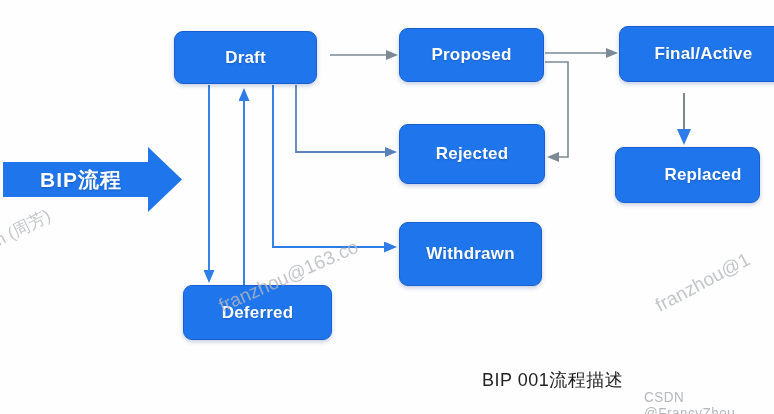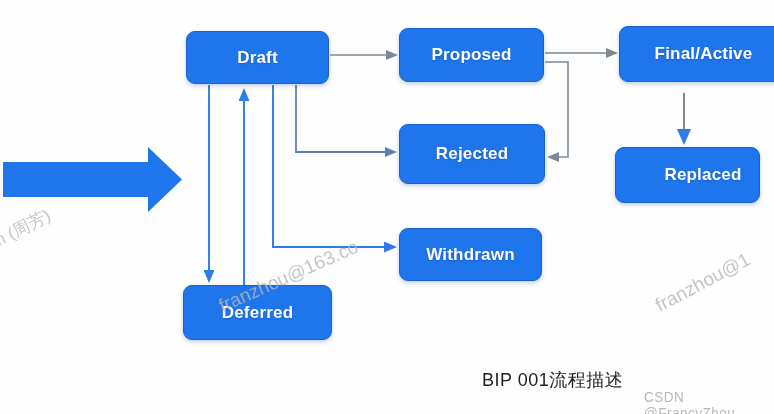--- a/index.html
+++ b/index.html
@@ -20,26 +20,26 @@
     border:1px solid var(--node-edge);
     border-radius:9px;
     box-shadow:0 2px 4px rgba(20,60,140,.25);
     display:flex;align-items:center;justify-content:center;
     color:var(--node-text);
     font-size:17px;font-weight:700;
     letter-spacing:.2px;
     text-shadow:0 1px 2px rgba(0,0,0,.18);
     box-sizing:border-box;
   }
-  .n-draft{left:186px;top:31px;width:143px;height:53px;}
+  .n-draft{left:174px;top:31px;width:143px;height:53px;}
   .n-proposed{left:399px;top:28px;width:145px;height:54px;align-items:center;}
   .n-final{left:619px;top:26px;width:169px;height:56px;}
   .n-rejected{left:399px;top:124px;width:146px;height:60px;}
   .n-replaced{left:615px;top:147px;width:145px;height:56px;padding-left:31px;}
-  .n-withdrawn{left:399px;top:222px;width:143px;height:53px;margin-top:6px;}
+  .n-withdrawn{left:399px;top:222px;width:143px;height:64px;}
   .n-deferred{left:183px;top:285px;width:149px;height:55px;}
 
   
   #edges{position:absolute;left:0;top:0;width:774px;height:414px;pointer-events:none;}
   .edge{fill:none;stroke-width:1.6px;}
   .edge-blue{stroke:var(--arrow-blue);stroke-width:1.9px;}
   .edge-gray{stroke:var(--arrow-gray);}
   .edge-slate{stroke:var(--arrow-slate);stroke-width:1.8px;}
   .edge-dark{stroke:var(--arrow-dark);}
   .mh-blue{fill:var(--arrow-blue);}
@@ -115,20 +115,21 @@
 
     <path class="edge edge-slate" d="M296,85 V152 H395" marker-end="url(#ah-slate)"></path>
 
     <path class="edge edge-blue" d="M273,85 V247 H395" marker-end="url(#ah-blue)"></path>
 
     <path class="edge edge-blue" d="M209,85 V281" marker-end="url(#ah-blue)"></path>
 
     <path class="edge edge-blue" d="M244,285 V90" marker-end="url(#ah-blue)"></path>
   </svg>
 
+  <div class="banner-label">BIP流程</div>
 
   <div class="node n-draft">
     <span>Draft</span>
   </div>
   <div class="node n-proposed">
     <span>Proposed</span>
   </div>
   <div class="node n-final">
     <span>Final/Active</span>
   </div>

